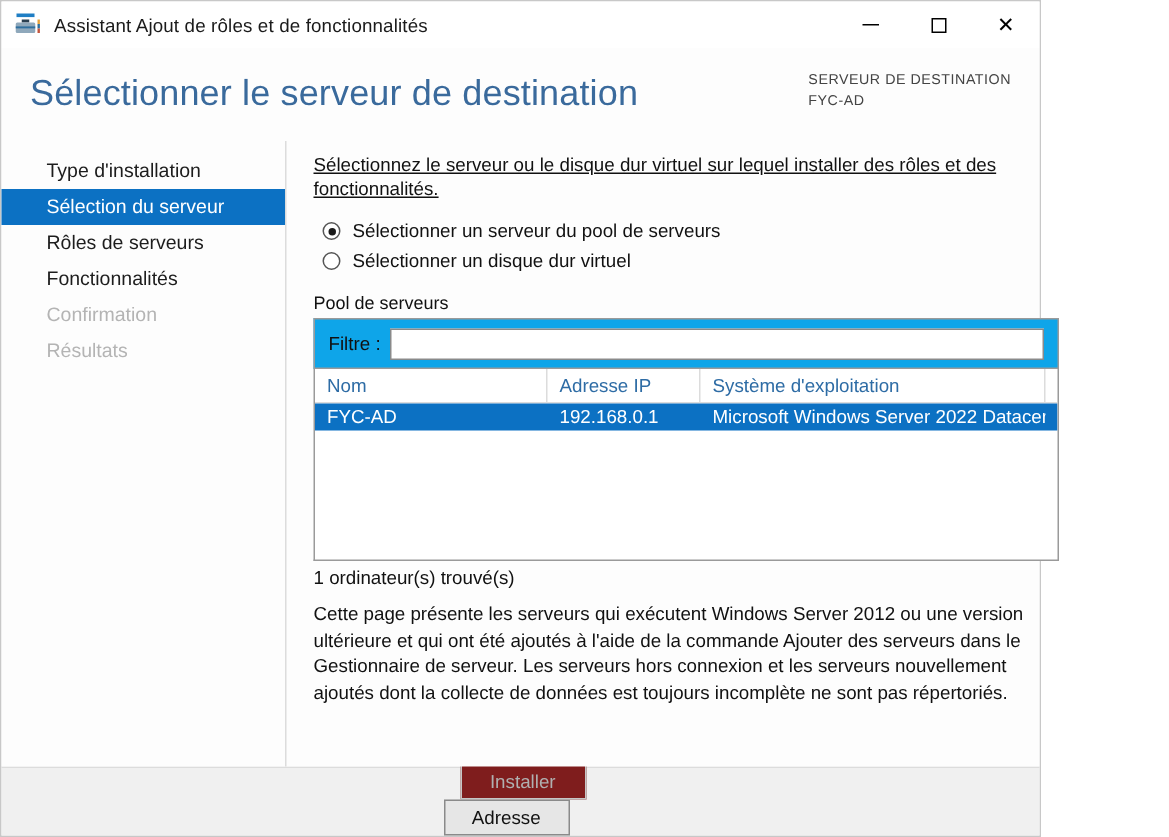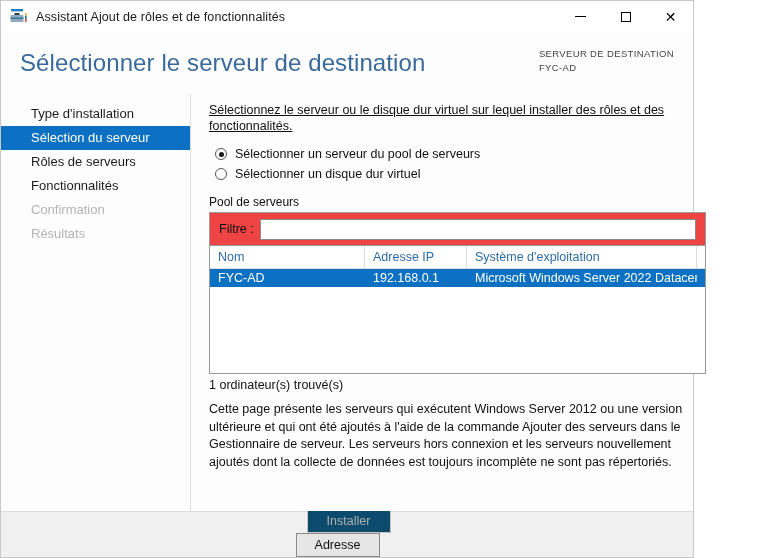--- a/index.html
+++ b/index.html
@@ -200,21 +200,21 @@
 
   .section-label {
     font-size: 12px;
     color: #111;
     margin: 11px 0 3px 0;
   }
 
   
   .filter-panel {
     border: 1px solid #9a9a9a;
-    background: #ef4444;
+    background: #0ea5e9;
     height: 34px;
     display: flex;
     align-items: center;
     padding: 0 9px;
     box-sizing: border-box;
   }
   .filter-label {
     font-size: 12.5px;
     color: #111;
     margin-right: 6px;
@@ -330,21 +330,21 @@
     text-align: center;
   }
   .btn.focused {
     border: 2px solid #0c71c3;
     background: #e6e6e6;
     line-height: 20px;
   }
   .btn.disabled {
     color: #b0b0b0;
     border-color: #c6c6c6;
-    background: #0c4a6e;
+    background: #7f1d1d;
   }
   .btn-gap { margin-left: 28px; }
 </style>
 </head>
 <body>
 
 <div class="window">
 
   <div class="titlebar">
     <div class="title-icon">

